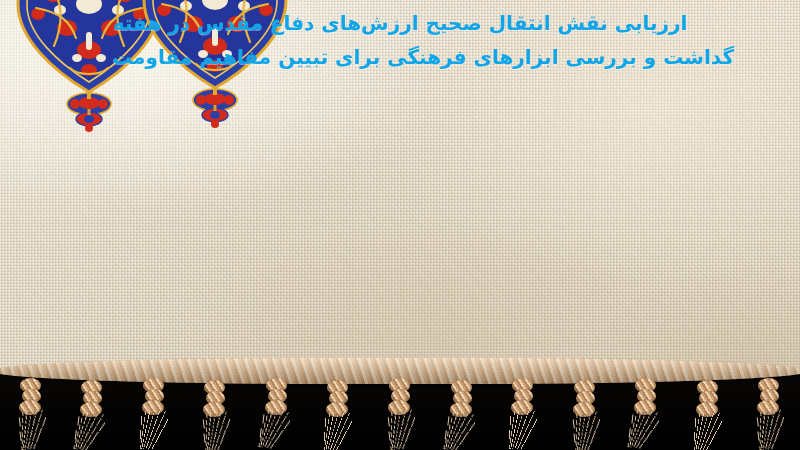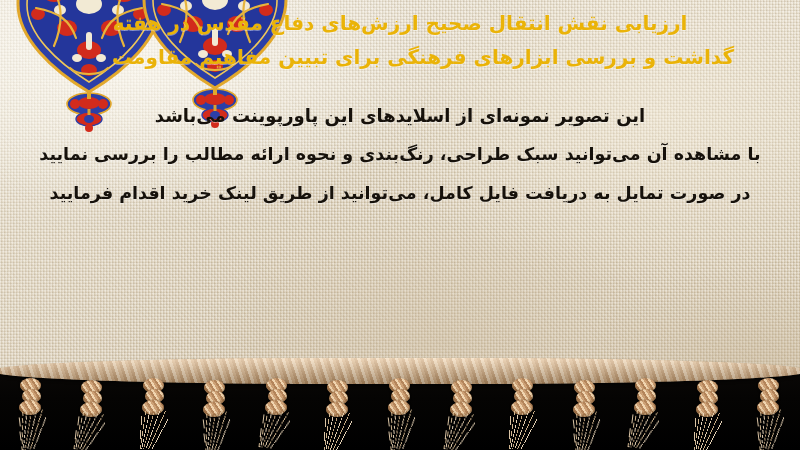--- a/index.html
+++ b/index.html
@@ -70,21 +70,21 @@
   .textwrap {
     position:absolute;
     left:0; top:0;
     width:800px; height:390px;
     padding:6px 14px 0 14px;
     direction:rtl;
     text-align:center;
   }
 
   .title {
-    color:#eab308;
+    color:#0ea5e9;
     font-family:"DejaVu Sans", sans-serif;
     font-weight:700;
     font-size:20px;
     line-height:34px;
     letter-spacing:0px;
     text-shadow:0 1px 0 rgba(255,255,255,.40);
     white-space:nowrap;
   }
   .title-line-1 { padding-right:0px; }
   .title-line-2 { margin-right:-46px; }
@@ -300,25 +300,20 @@
     </svg>
   </div>
 
   <div class="textwrap">
 
     <div class="title">
       <div class="title-line-1">ارزیابی نقش انتقال صحیح ارزش‌های دفاع مقدس در هفته</div>
       <div class="title-line-2">گداشت و بررسی ابزارهای فرهنگی برای تبیین مفاهیم مقاومت</div>
     </div>
 
-    <div class="body">
-      <div class="body-line body-line-1">این تصویر نمونه‌ای از اسلایدهای این پاورپوینت می‌باشد</div>
-      <div class="body-line body-line-2">با مشاهده آن می‌توانید سبک طراحی، رنگ‌بندی و نحوه ارائه مطالب را بررسی نمایید</div>
-      <div class="body-line body-line-3">در صورت تمایل به دریافت فایل کامل، می‌توانید از طریق لینک خرید اقدام فرمایید</div>
-    </div>
 
   </div>
 
   <div class="bottom-band">
     <div class="selvedge"></div>
     <div class="fringe" id="fringe">
         <div class="tassel lean-l" style="left: 16px; top: 0px;">
           <div class="knot k1"></div>
           <div class="knot k2"></div>
           <div class="knot k3"></div>

